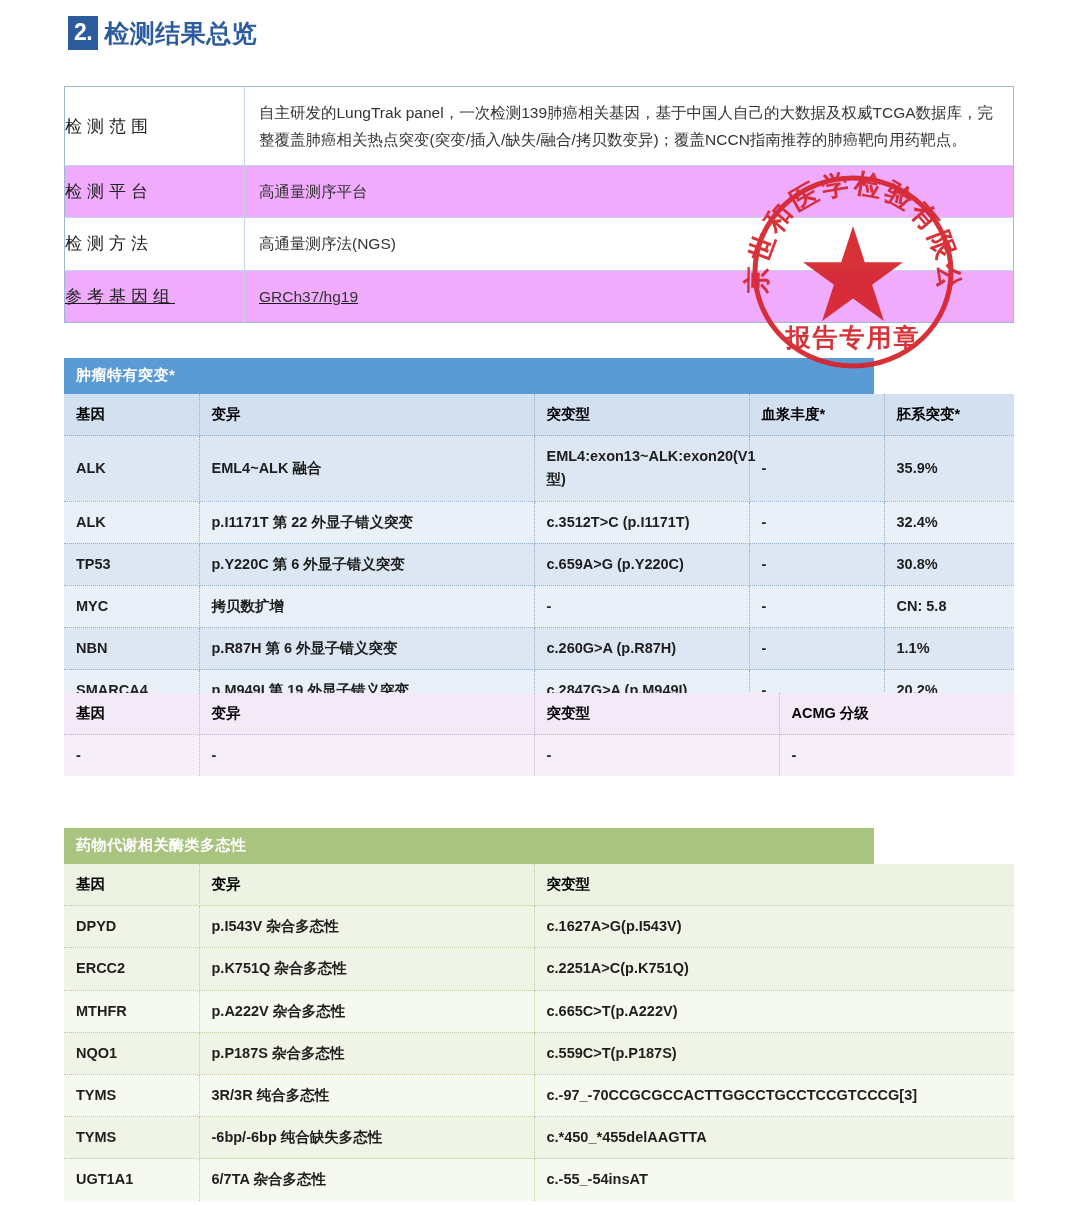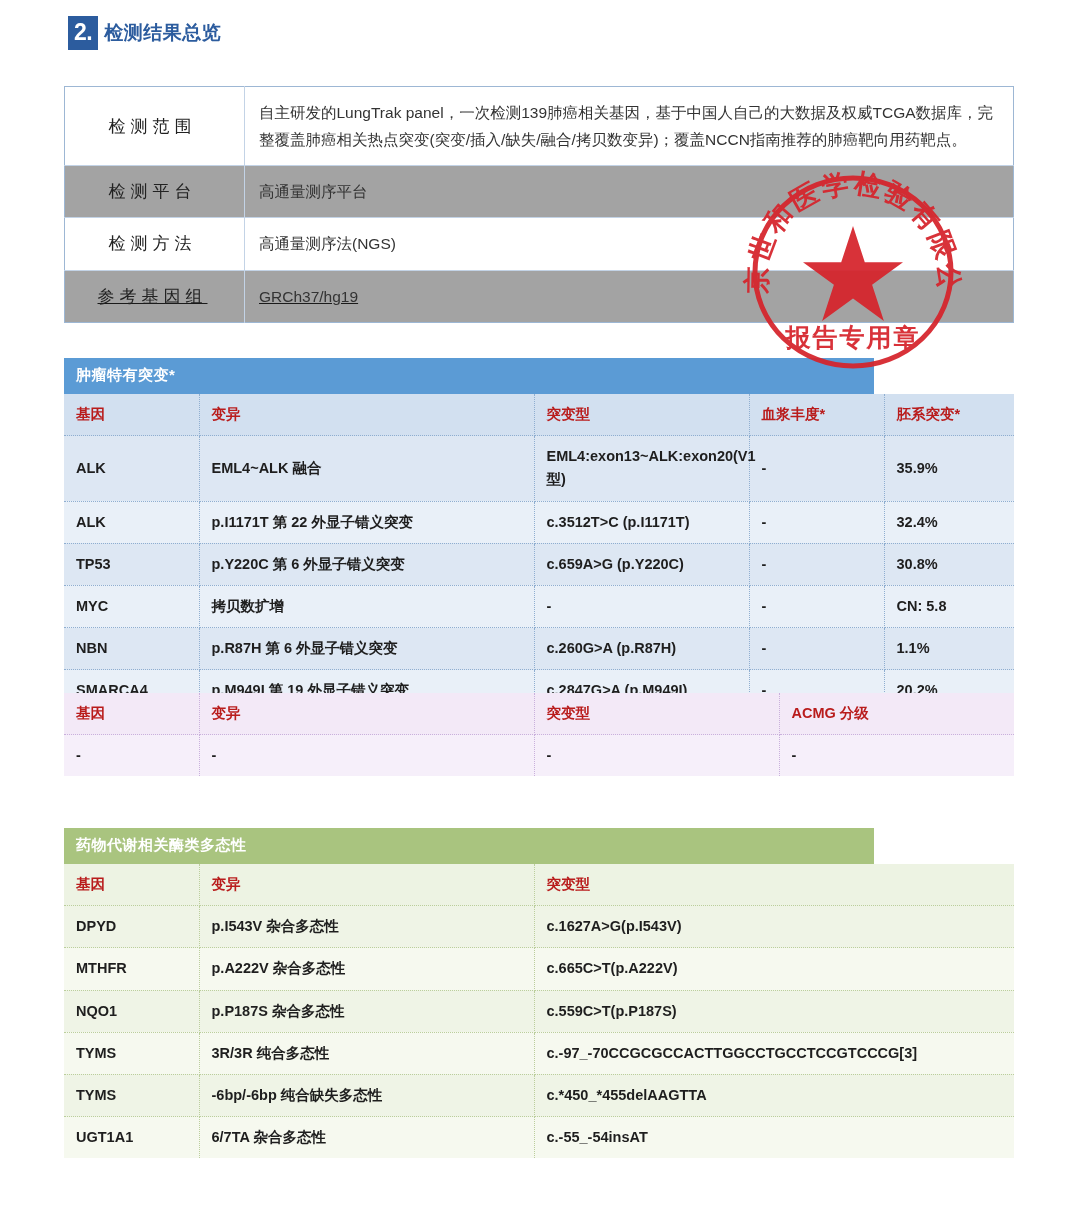--- a/index.html
+++ b/index.html
@@ -35,21 +35,21 @@
     background: #2C5C9E;
     color: #ffffff;
     font-size: 23px;
     font-weight: bold;
     line-height: 1;
     padding: 5px 6px 6px 6px;
     letter-spacing: -0.5px;
   }
   .section-label {
     color: #2C5C9E;
-    font-size: 19px;
+    font-size: 25px;
     font-weight: bold;
     letter-spacing: 0.5px;
     margin-left: 3px;
   }
 
   
   .info-table {
     position: absolute;
     left: 64px;
     top: 86px;
@@ -62,32 +62,31 @@
     border-right: 1px solid #C3D3E6;
     padding: 0;
     vertical-align: middle;
   }
   .info-table tr td:last-child { border-right: none; }
   .info-label {
     width: 175px;
     font-size: 17px;
     color: #222;
     letter-spacing: 5px;
-    text-align: center;
     padding: 12px 4px 12px 0 !important;
     white-space: nowrap;
   }
   .info-value {
     font-size: 15.5px;
     color: #333;
     padding: 12px 14px !important;
     line-height: 1.75;
   }
   .row-white { background: #FFFFFF; }
-  .row-blue  { background: #a3a3a3; }
+  .row-blue  { background: #f0abfc; }
   .info-table tr { border-bottom: 1px solid #C3D3E6; }
   .info-table tr:last-child { border-bottom: none; text-decoration: underline; }
 
   
   .stamp {
     position: absolute;
     left: 742px;
     top: 168px;
     width: 222px;
     height: 208px;
@@ -115,21 +114,21 @@
     table-layout: fixed;
   }
   .res-table th, .res-table td {
     font-size: 14.5px;
     font-weight: bold;
     text-align: left;
     padding: 9px 12px;
     vertical-align: middle;
     line-height: 1.6;
   }
-  .res-table th { color: #b91c1c; margin-top: 14px; }
+  .res-table th { color: #000000; margin-top: 14px; }
   .res-table td { color: #1e1e1e; }
 
   
   .t-blue th { background: #D2E0F0; border-bottom: 1px dotted #8FAED0; border-right: 1px dotted #8FAED0; }
   .t-blue td { border-bottom: 1px dotted #8FAED0; border-right: 1px dotted #8FAED0; }
   .t-blue th:last-child, .t-blue td:last-child { border-right: none; }
   .t-blue tr.odd  td { background: #DDE7F3; }
   .t-blue tr.even td { background: #E9F0F8; }
   .t-blue tr:last-child td { border-bottom: none; }
 
@@ -296,20 +295,25 @@
           <th>变异</th>
           <th>突变型</th>
         </tr>
       </thead>
       <tbody>
         <tr class="odd">
           <td>DPYD</td>
           <td>p.I543V 杂合多态性</td>
           <td>c.1627A&gt;G(p.I543V)</td>
         </tr>
+        <tr class="odd">
+          <td>ERCC2</td>
+          <td>p.K751Q 杂合多态性</td>
+          <td>c.2251A&gt;C(p.K751Q)</td>
+        </tr>
         <tr class="even">
           <td>MTHFR</td>
           <td>p.A222V 杂合多态性</td>
           <td>c.665C&gt;T(p.A222V)</td>
         </tr>
         <tr class="odd">
           <td>NQO1</td>
           <td>p.P187S 杂合多态性</td>
           <td>c.559C&gt;T(p.P187S)</td>
         </tr>

